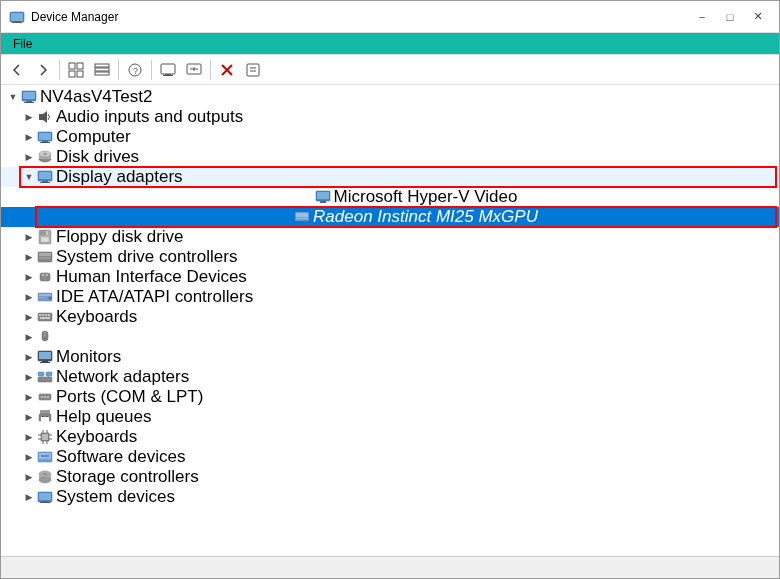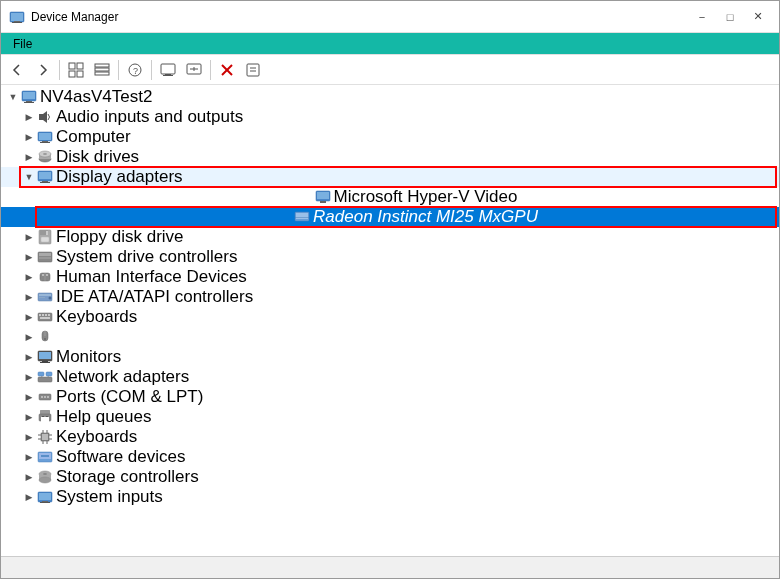--- a/index.html
+++ b/index.html
@@ -538,21 +538,21 @@
     <div class="tree-item indent-1">
       <span class="expander">▶</span>
       <span class="item-icon">
         <svg width="16" height="16" viewBox="0 0 16 16">
           <rect x="1" y="3" width="14" height="10" rx="1" fill="#4a86c8" stroke="#2a66a8" stroke-width="0.5"></rect>
           <rect x="2" y="4" width="12" height="7" fill="#7ab0e0"></rect>
           <rect x="5" y="12" width="6" height="2" fill="#666"></rect>
           <rect x="3" y="13" width="10" height="1" fill="#555"></rect>
         </svg>
       </span>
-      <span class="item-label">System inputs</span>
+      <span class="item-label">System devices</span>
     </div>
 
   </div>
 
   <div class="status-bar">
     <span></span>
   </div>
 </div>
 
 </body></html>

